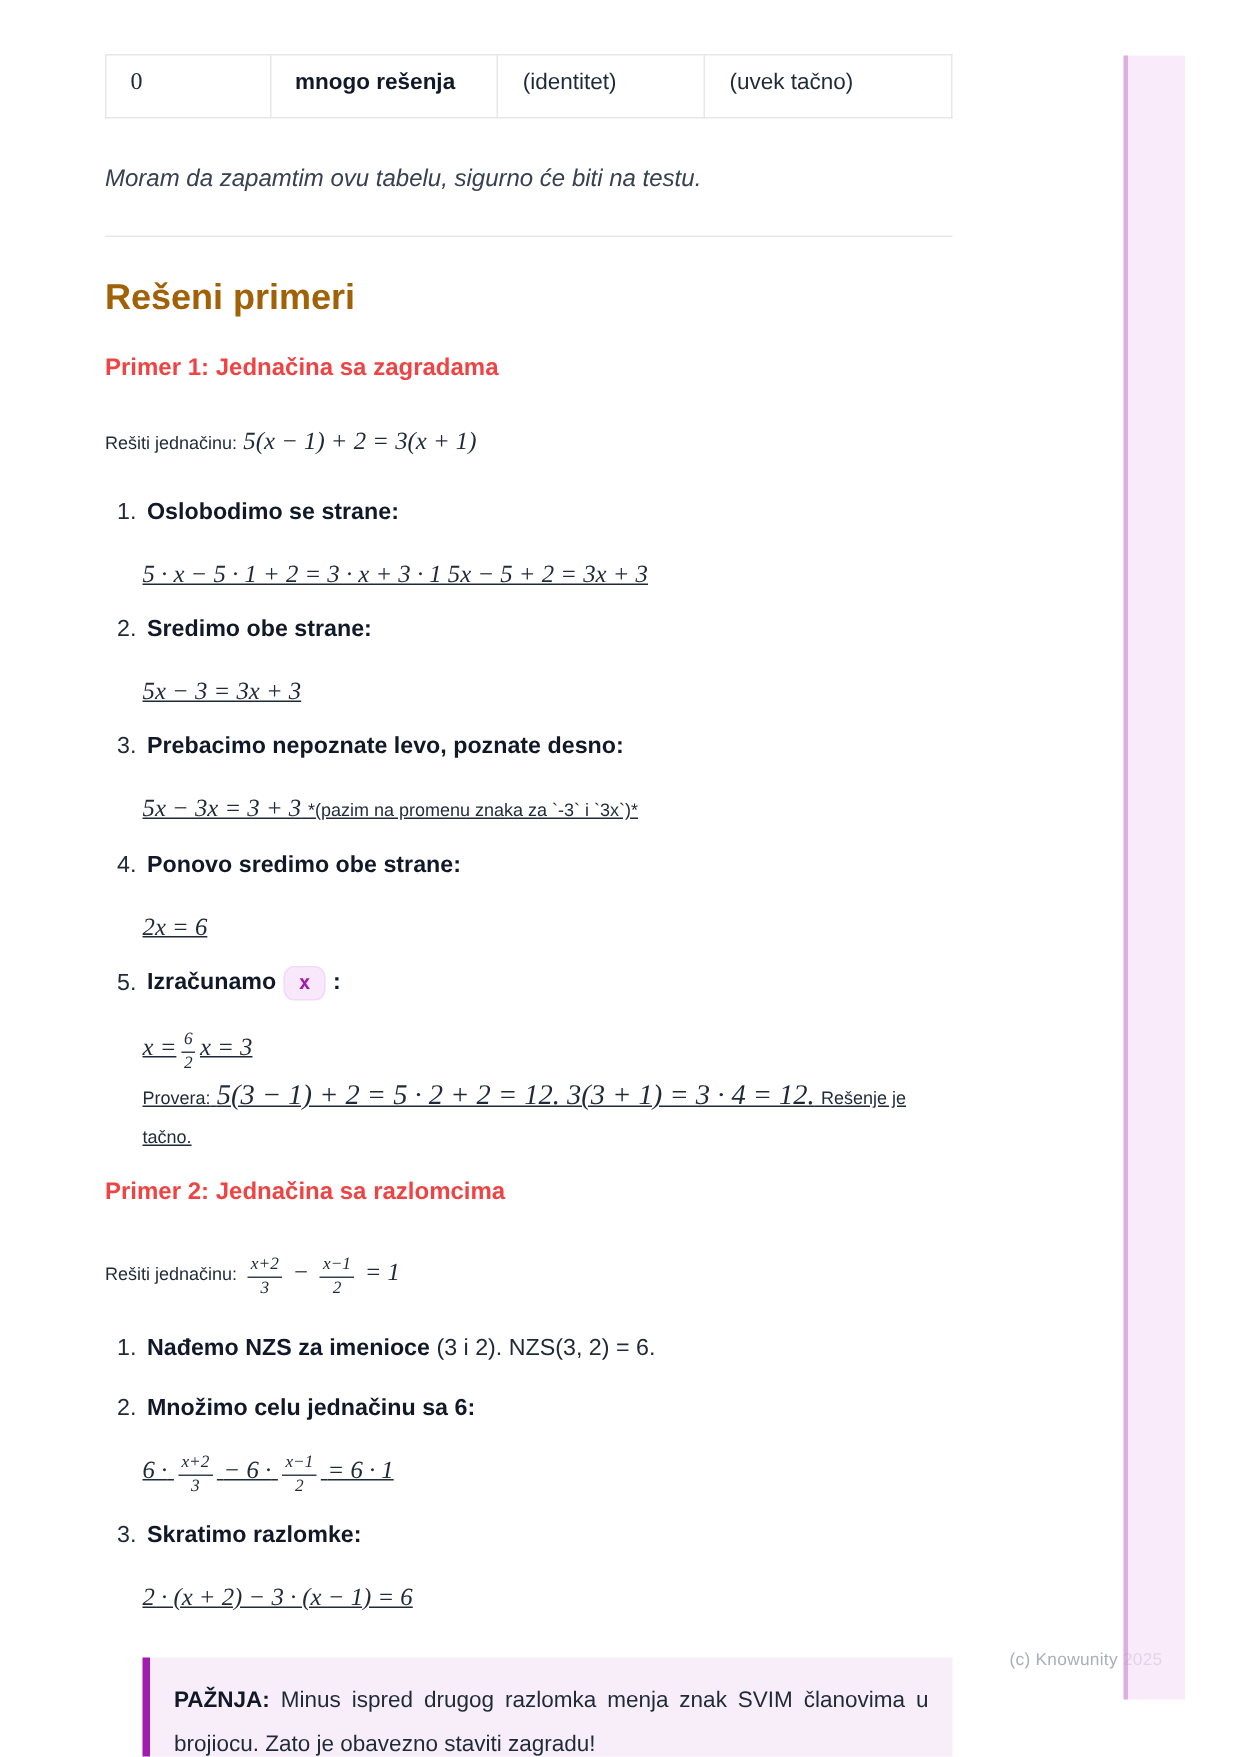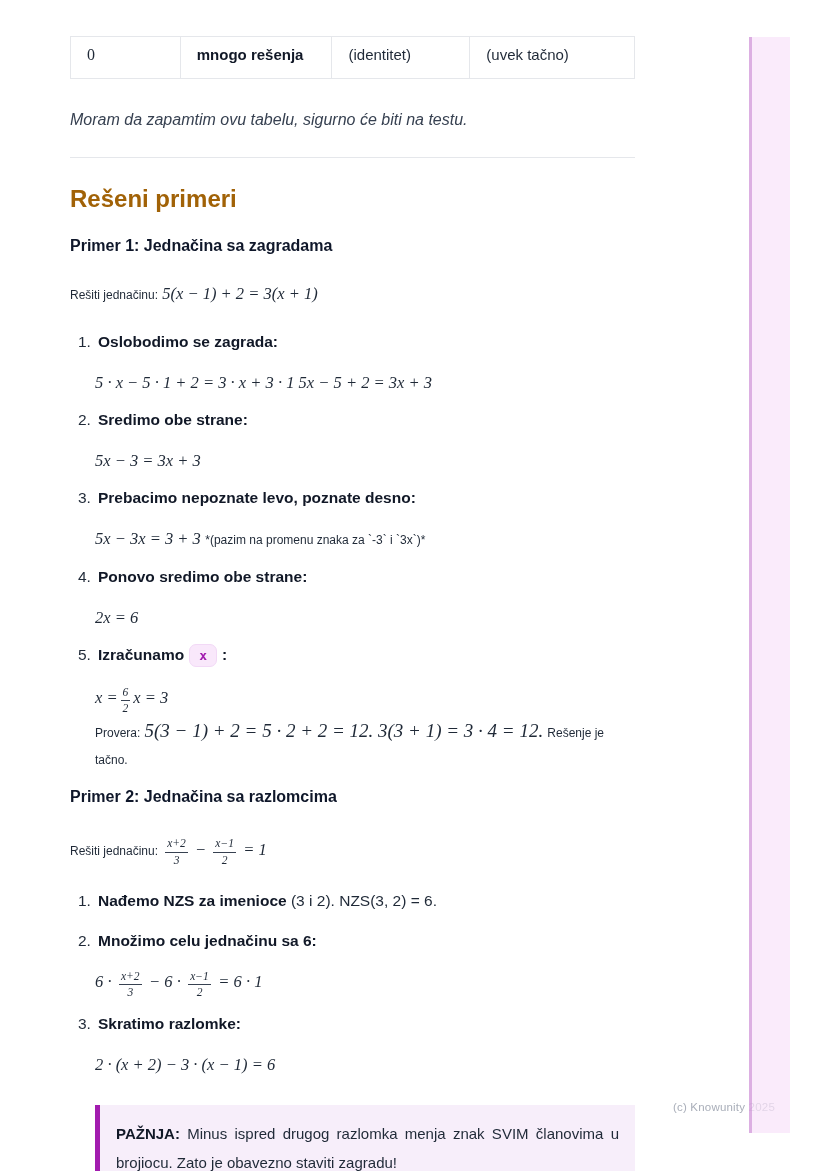--- a/index.html
+++ b/index.html
@@ -17,32 +17,32 @@
   table.row-table { border-collapse: collapse; width: 565px; margin: 0 0 32px 0; font-size: 15px; }
   table.row-table td { border: 1px solid #e5e7eb; padding: 9px 16px 14px 16px; vertical-align: top; }
   td.c0 { width: 110px; font-family: "Liberation Serif", serif; font-size: 16px; }
   td.c1 { width: 152px; font-weight: bold; color: #111827; }
   td.c2 { width: 138px; }
   td.c3 { width: 165px; }
 
   .note { font-style: italic; color: #374151; font-size: 16px; margin: 0 0 28px 0; }
   hr.divider { border: none; border-top: 1px solid #e5e7eb; margin: 0 0 26px 0; }
   h2.heading { color: #a16207; font-size: 24px; font-weight: 700; margin: 0 0 22px 0; line-height: 30px; }
-  .subtitle { font-weight: 700; font-size: 16px; color: #0f172a; margin: 0 0 26px 0; line-height: 20px; }
+  .subtitle { font-weight: 700; font-size: 16px; color: #ef4444; margin: 0 0 26px 0; line-height: 20px; }
   .intro { font-size: 15px; margin: 0 0 24px 0; line-height: 24px; }
   .intro2 { font-size: 15px; margin: 0 0 22px 0; line-height: 34px; }
 
   .math { font-family: "Liberation Serif", serif; font-style: italic; font-size: 16.5px; color: #1f2937; }
   .sans { font-family: "Liberation Sans", sans-serif; font-style: normal; font-size: 12px; }
 
   .step { margin-left: 8px; }
   .step-head { font-size: 15.5px; line-height: 22px; margin-bottom: 18px; color: #1f2937; }
   .step-head strong { color: #111827; }
   .num { display: inline-block; min-width: 14px; margin-right: 6px; }
-  .step-math { margin-left: 17px; margin-bottom: 14px; line-height: 24px; }
+  .step-math { margin-left: 17px; margin-bottom: 14px; line-height: 24px; text-decoration: underline; }
   .mline { line-height: 26px; }
   .check-line { font-size: 15px; line-height: 25px; margin-top: 2px; }
   .check-line .math { font-size: 19px; }
 
   .badge {
     display: inline-block;
     font-family: "DejaVu Sans Mono", monospace;
     font-size: 13px; font-weight: bold;
     color: #a21caf;
     background: #f9e8fb;
@@ -103,21 +103,21 @@
 
   <h2 class="heading">Rešeni primeri</h2>
 
   <p class="subtitle">Primer 1: Jednačina sa zagradama</p>
 
   <p class="intro"><span class="sans">Rešiti jednačinu:</span> <span class="math">5(x − 1) + 2 = 3(x + 1)</span></p>
 
   <div class="steps">
 
     <div class="step">
-      <div class="step-head"><span class="num">1.</span><strong>Oslobodimo se zagrada:</strong></div>
+      <div class="step-head"><span class="num">1.</span><strong>Oslobodimo se strane:</strong></div>
       <div class="step-math math">5 · x − 5 · 1 + 2 = 3 · x + 3 · 1 5x − 5 + 2 = 3x + 3</div>
     </div>
 
     <div class="step">
       <div class="step-head"><span class="num">2.</span><strong>Sredimo obe strane:</strong></div>
       <div class="step-math math">5x − 3 = 3x + 3</div>
     </div>
 
     <div class="step">
       <div class="step-head"><span class="num">3.</span><strong>Prebacimo nepoznate levo, poznate desno:</strong></div>

